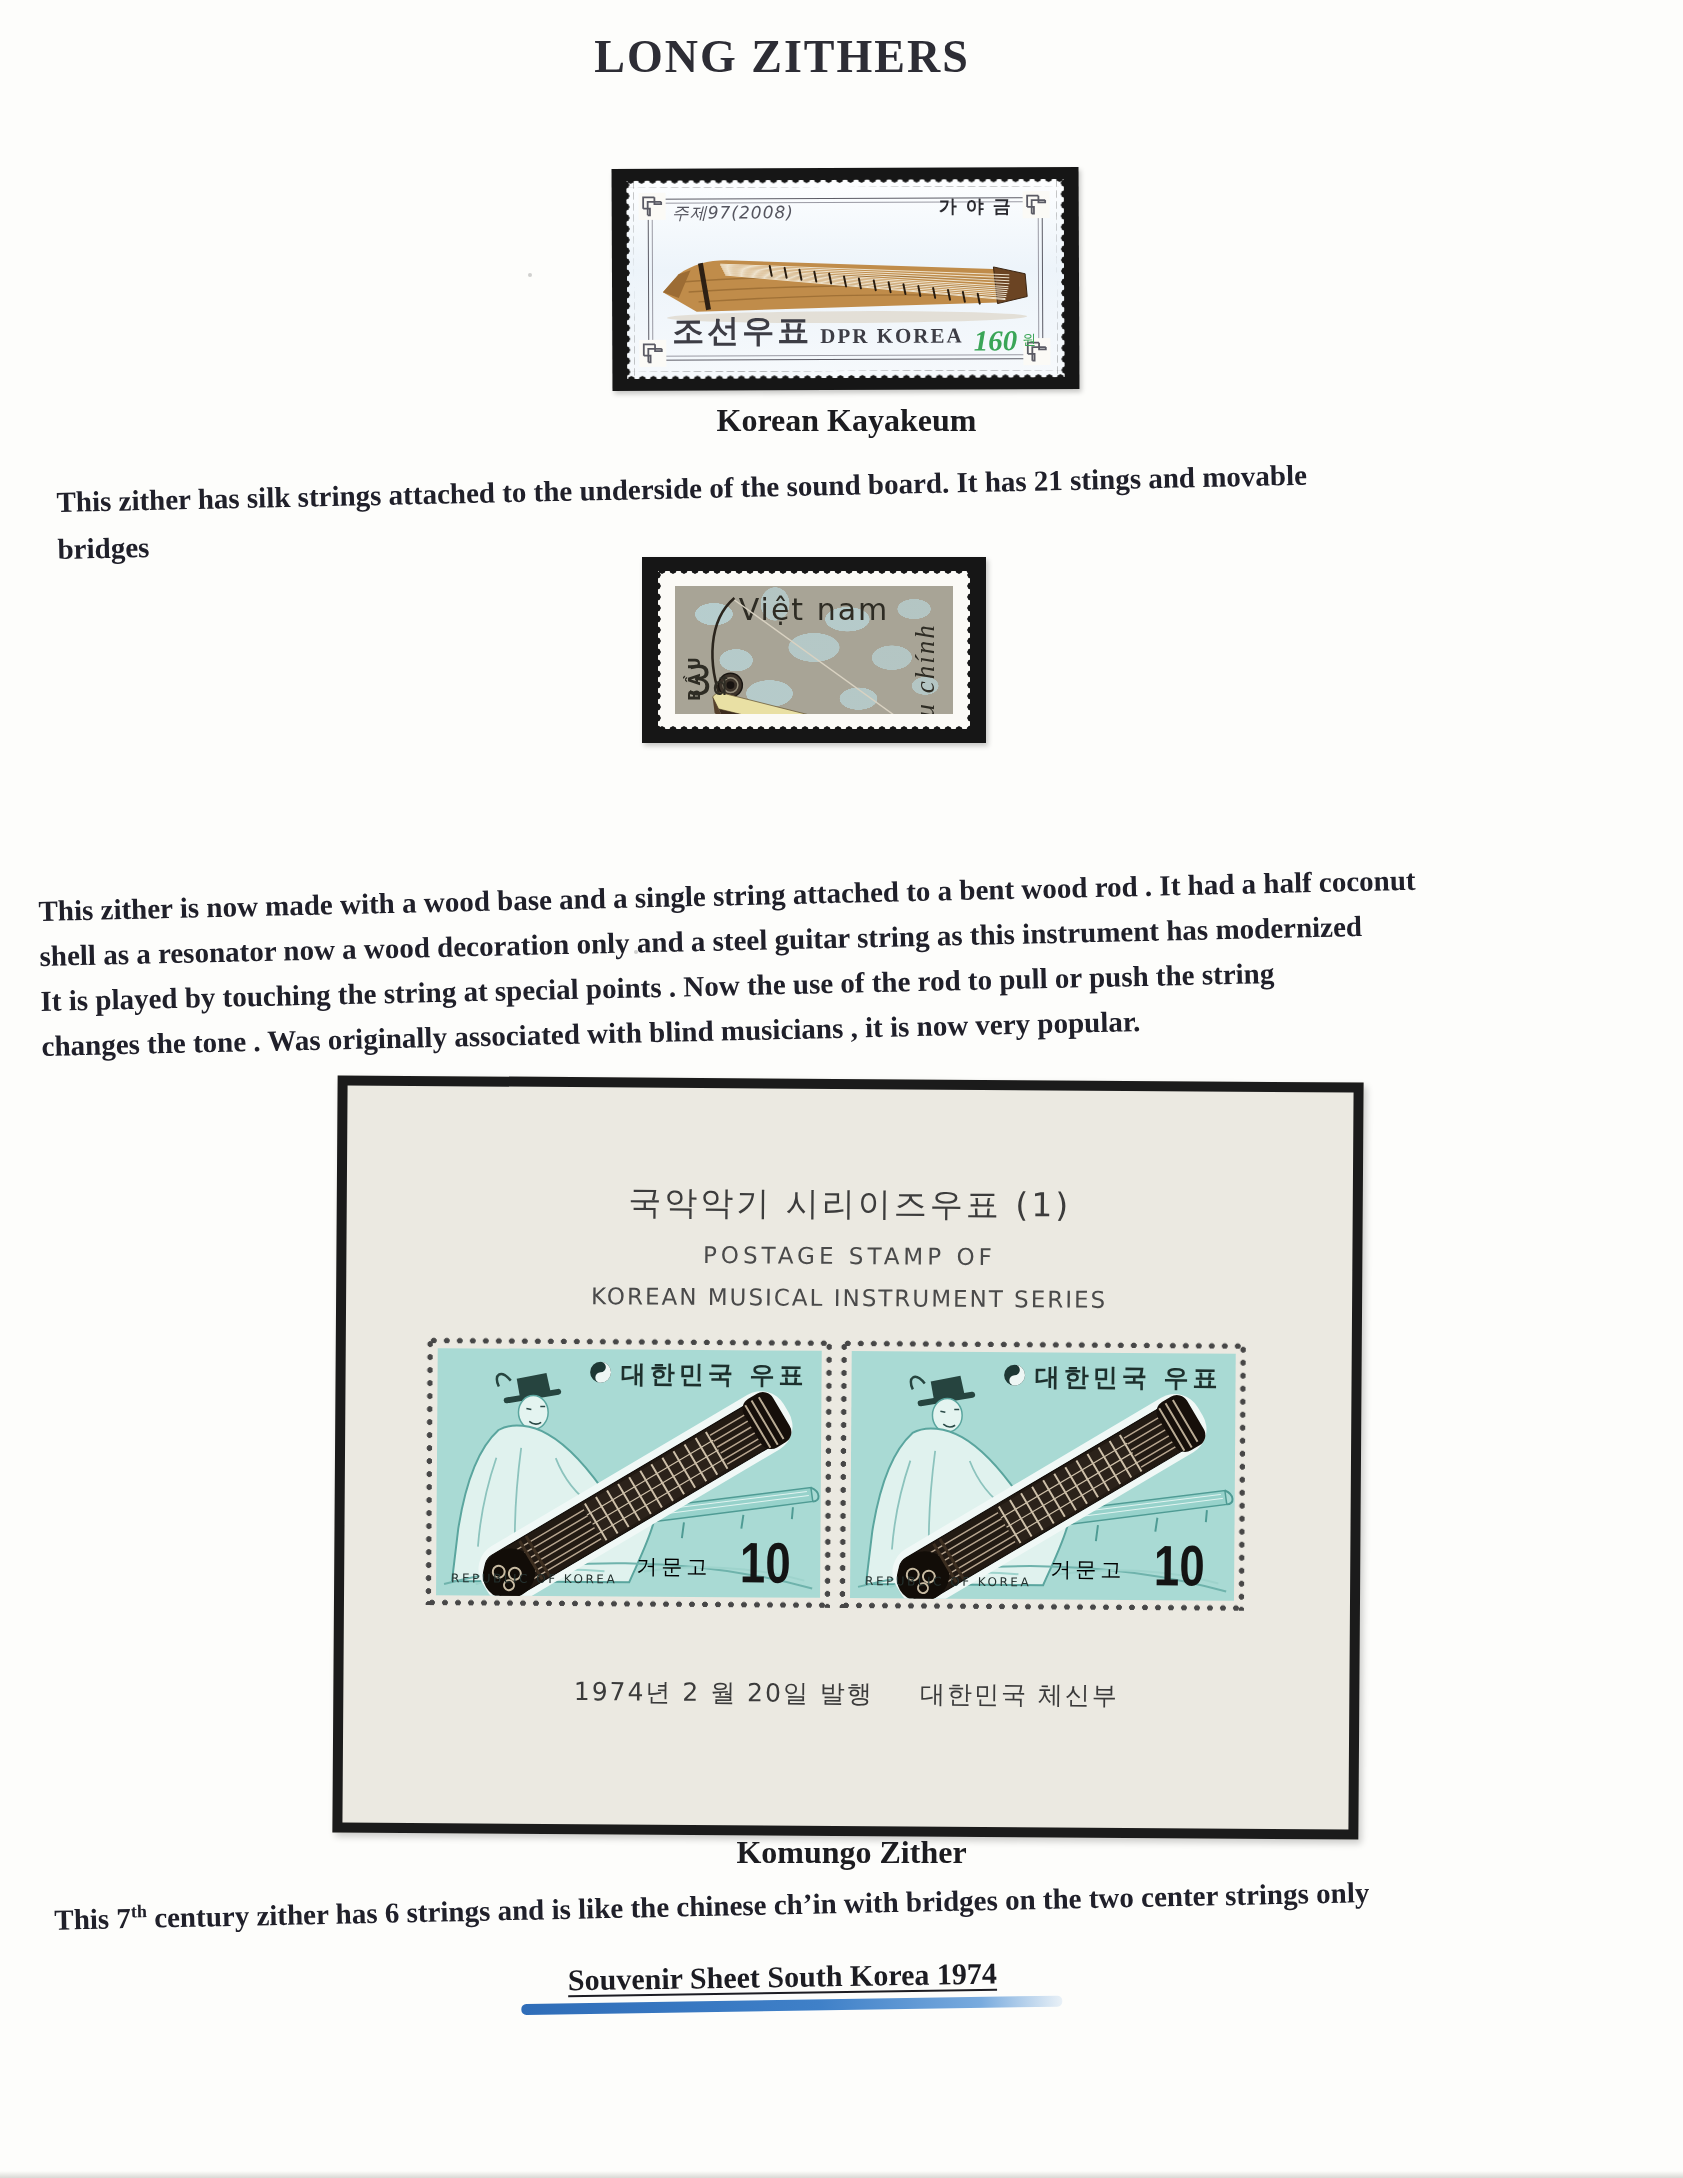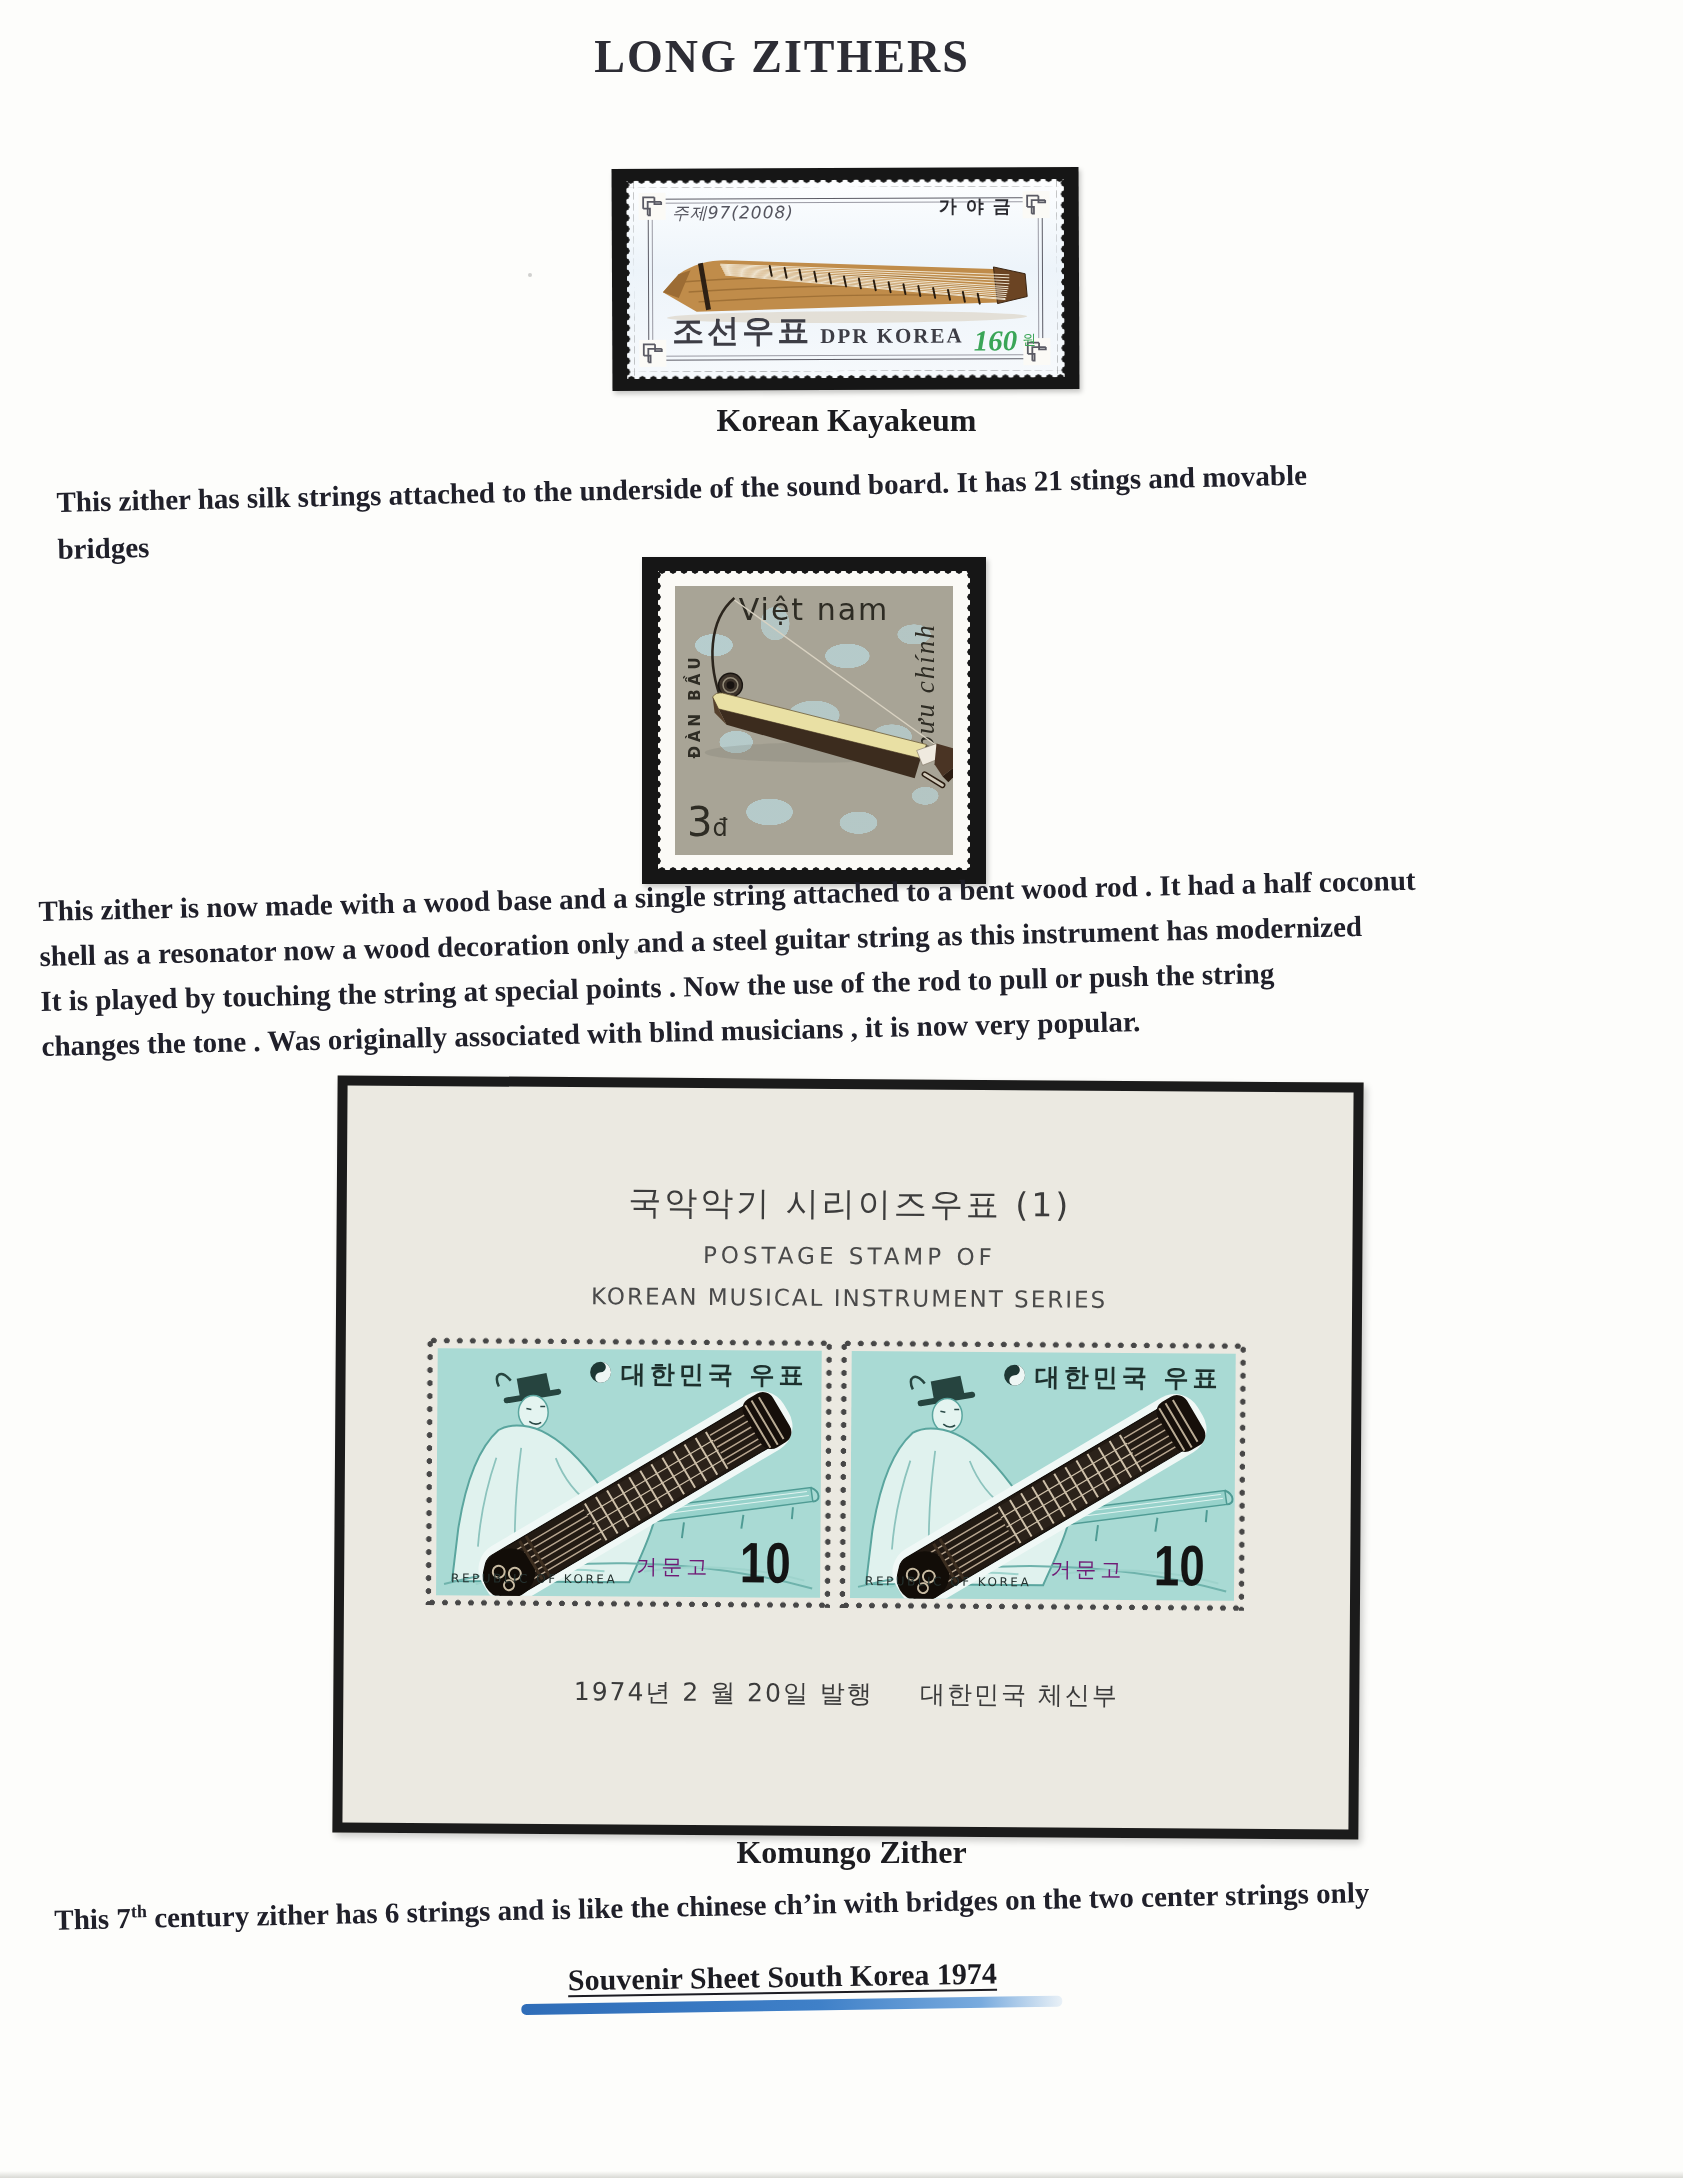--- a/index.html
+++ b/index.html
@@ -18,21 +18,21 @@
   .para{font-weight:bold;font-size:29px;color:#20202a;}
   .para div{white-space:nowrap;}
   .para1{left:56px;top:479px;line-height:47px;transform:rotate(-1.25deg);transform-origin:0 0;}
   .para2{left:38px;top:889px;line-height:45px;transform:rotate(-1.3deg);transform-origin:0 0;}
   .para3{left:54px;top:1903px;transform:rotate(-1.2deg);transform-origin:0 0;white-space:nowrap;}
   .para3 sup{font-size:18px;}
 
   
   .mount{background:#161616;box-shadow:2px 3px 5px rgba(0,0,0,.22);}
   .mount-kaya{left:612px;top:168px;width:467px;height:222px;transform:rotate(-0.25deg);}
-  .mount-danbau{left:642px;top:557px;width:344px;height:327px;}
+  .mount-danbau{left:642px;top:557px;width:344px;height:186px;}
   .stampwhite{position:absolute;background:#fbfaf6;}
   .stamp-kaya{inset:12px 15px;}
   .stamp-danbau{inset:14px 16px;}
   .pf{position:absolute;}
   .pf-t{top:-1px;left:-1px;right:-1px;height:8px;background-image:radial-gradient(circle at 5px 0px,#161616 3.4px,rgba(0,0,0,0) 3.9px);background-size:11px 8px;background-repeat:repeat-x;}
   .pf-b{bottom:-1px;left:-1px;right:-1px;height:8px;background-image:radial-gradient(circle at 5px 8px,#161616 3.4px,rgba(0,0,0,0) 3.9px);background-size:11px 8px;background-repeat:repeat-x;}
   .pf-l{left:-1px;top:-1px;bottom:-1px;width:8px;background-image:radial-gradient(circle at 0px 5px,#161616 3.4px,rgba(0,0,0,0) 3.9px);background-size:8px 11px;background-repeat:repeat-y;}
   .pf-r{right:-1px;top:-1px;bottom:-1px;width:8px;background-image:radial-gradient(circle at 8px 5px,#161616 3.4px,rgba(0,0,0,0) 3.9px);background-size:8px 11px;background-repeat:repeat-y;}
 
   
@@ -86,21 +86,21 @@
   .ds-l{left:0;top:3px;bottom:3px;width:11px;background-image:radial-gradient(circle at 5.4px 6px,#474747 2.6px,rgba(0,0,0,0) 3.1px);background-size:11px 13px;background-repeat:repeat-y;}
   .ds-r{right:0;top:3px;bottom:3px;width:11px;background-image:radial-gradient(circle at 5.4px 6px,#474747 2.6px,rgba(0,0,0,0) 3.1px);background-size:11px 13px;background-repeat:repeat-y;}
   .kstamp{position:absolute;inset:13px;background:#a9dad4;overflow:hidden;}
   .kst-header{position:absolute;top:8px;left:0;right:14px;display:flex;justify-content:flex-end;
               align-items:center;gap:9px;}
   .kst-header-text{font-family:"DejaVu Sans",sans-serif;font-weight:bold;font-size:25px;
                    color:#1d302d;letter-spacing:4px;}
   .kst-country{position:absolute;left:15px;bottom:10px;font-family:"DejaVu Sans",sans-serif;
                font-size:12px;letter-spacing:2.5px;color:#24312f;}
   .kst-name{position:absolute;right:109px;bottom:16px;font-family:"DejaVu Sans",sans-serif;
-            font-size:21px;letter-spacing:4px;color:#701a75;}
+            font-size:21px;letter-spacing:4px;color:#000000;}
   .kst-value{position:absolute;right:30px;bottom:2px;font-family:"Liberation Sans",sans-serif;
              font-weight:bold;font-size:57px;color:#141414;transform:scaleX(.8);transform-origin:100% 100%;}
   .sheet-issue{left:0;right:0;top:588px;display:flex;justify-content:center;gap:46px;
                font-family:"DejaVu Sans",sans-serif;font-size:25px;color:#3b3b3b;letter-spacing:2px;}
 
   
   .footer-wrap{left:426px;top:1960px;width:713px;transform:rotate(-0.9deg);transform-origin:50% 50%;}
   .footer-label{text-align:center;font-weight:bold;font-size:30px;color:#1c1c22;
                 text-decoration:underline;text-decoration-thickness:2px;text-underline-offset:5px;}
   .footer-bar{margin:6px 0 0 95px;width:541px;height:11px;border-radius:5px;

